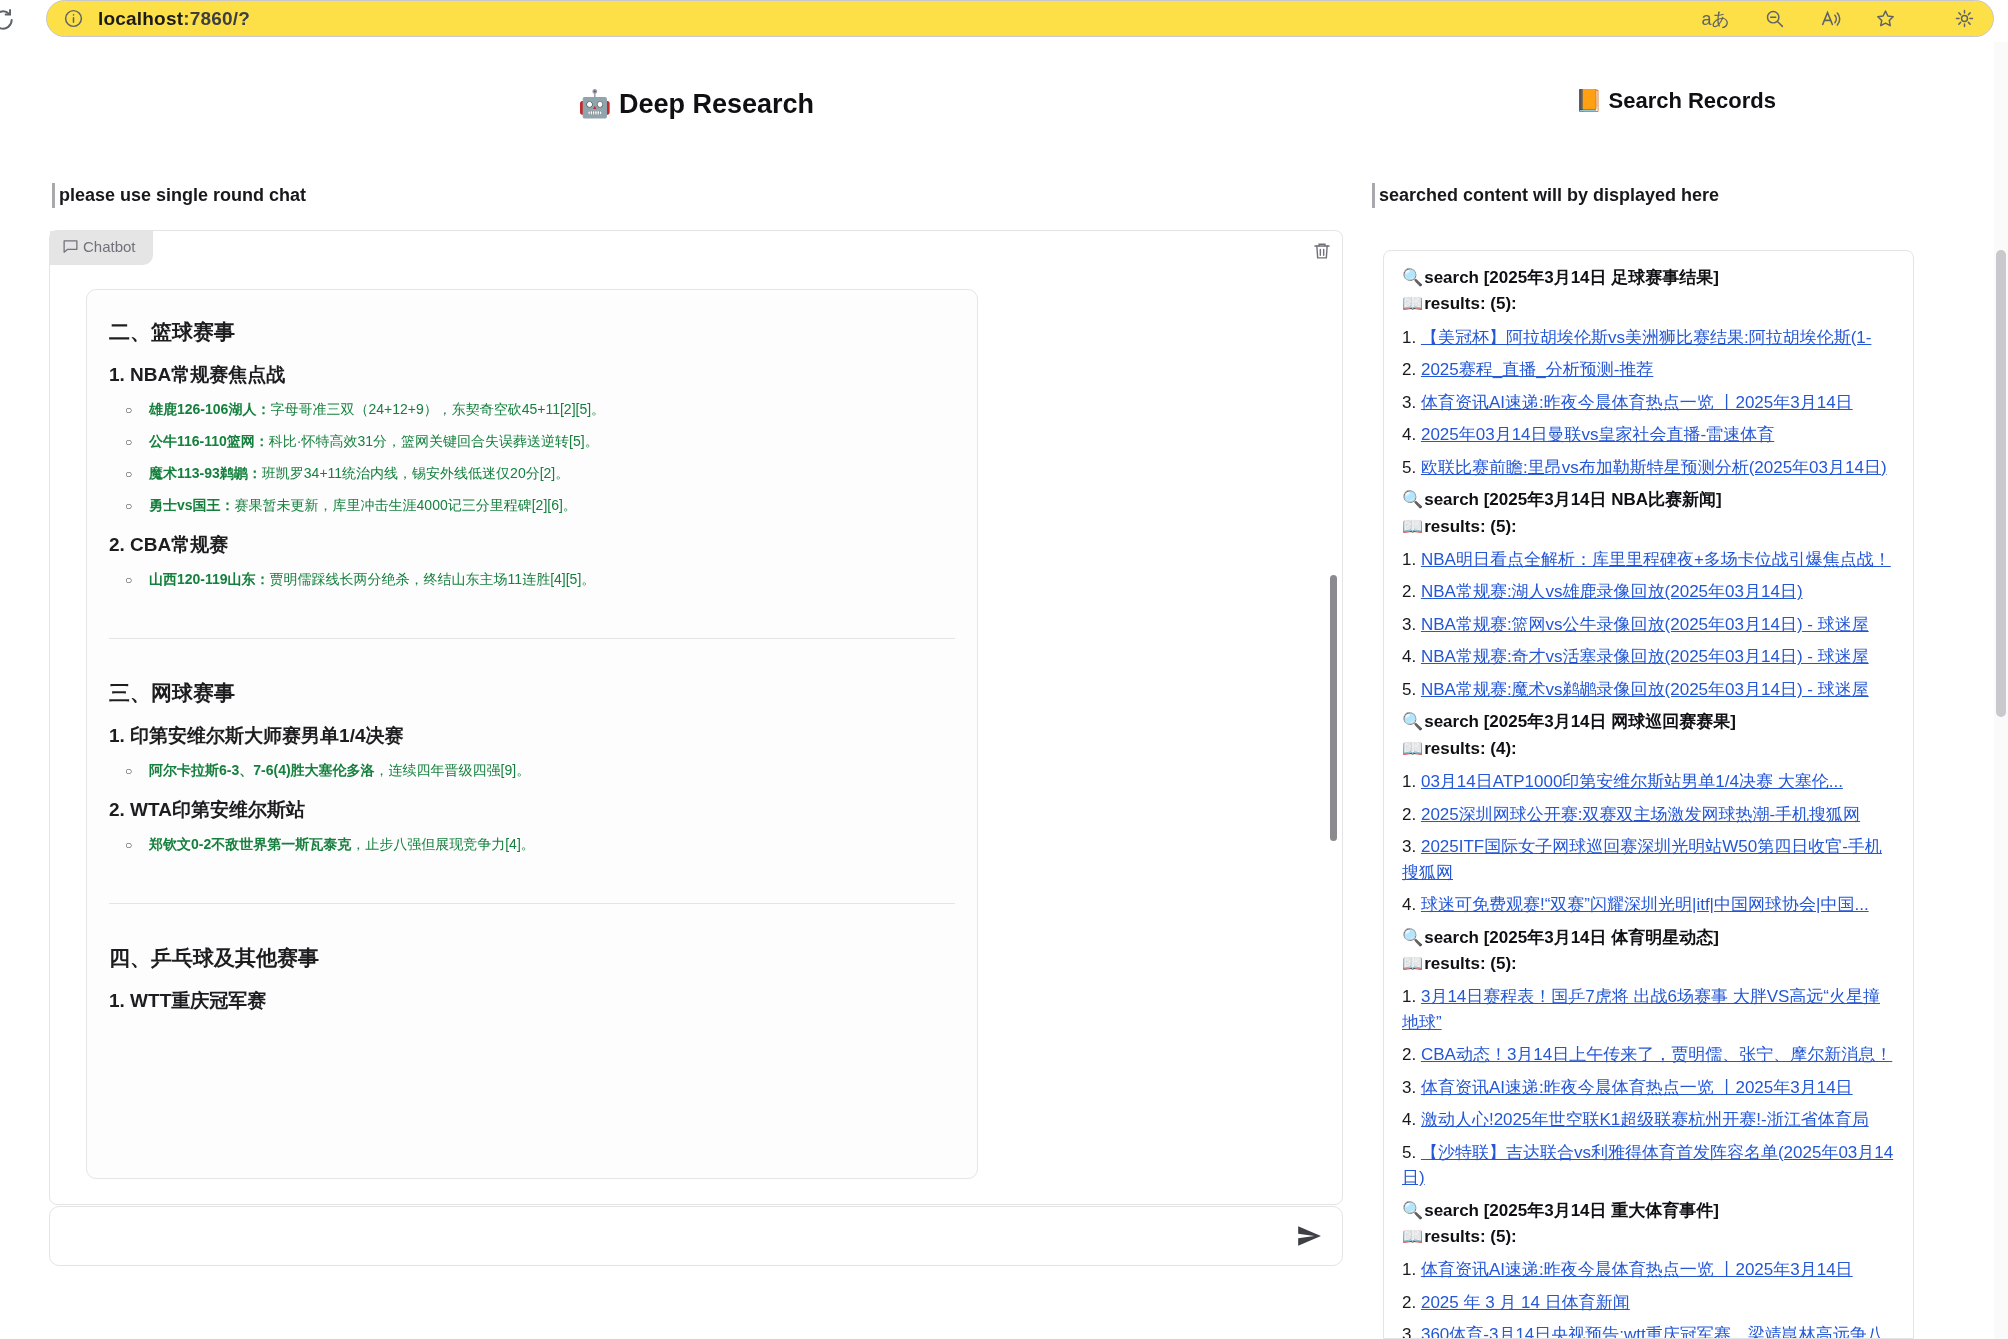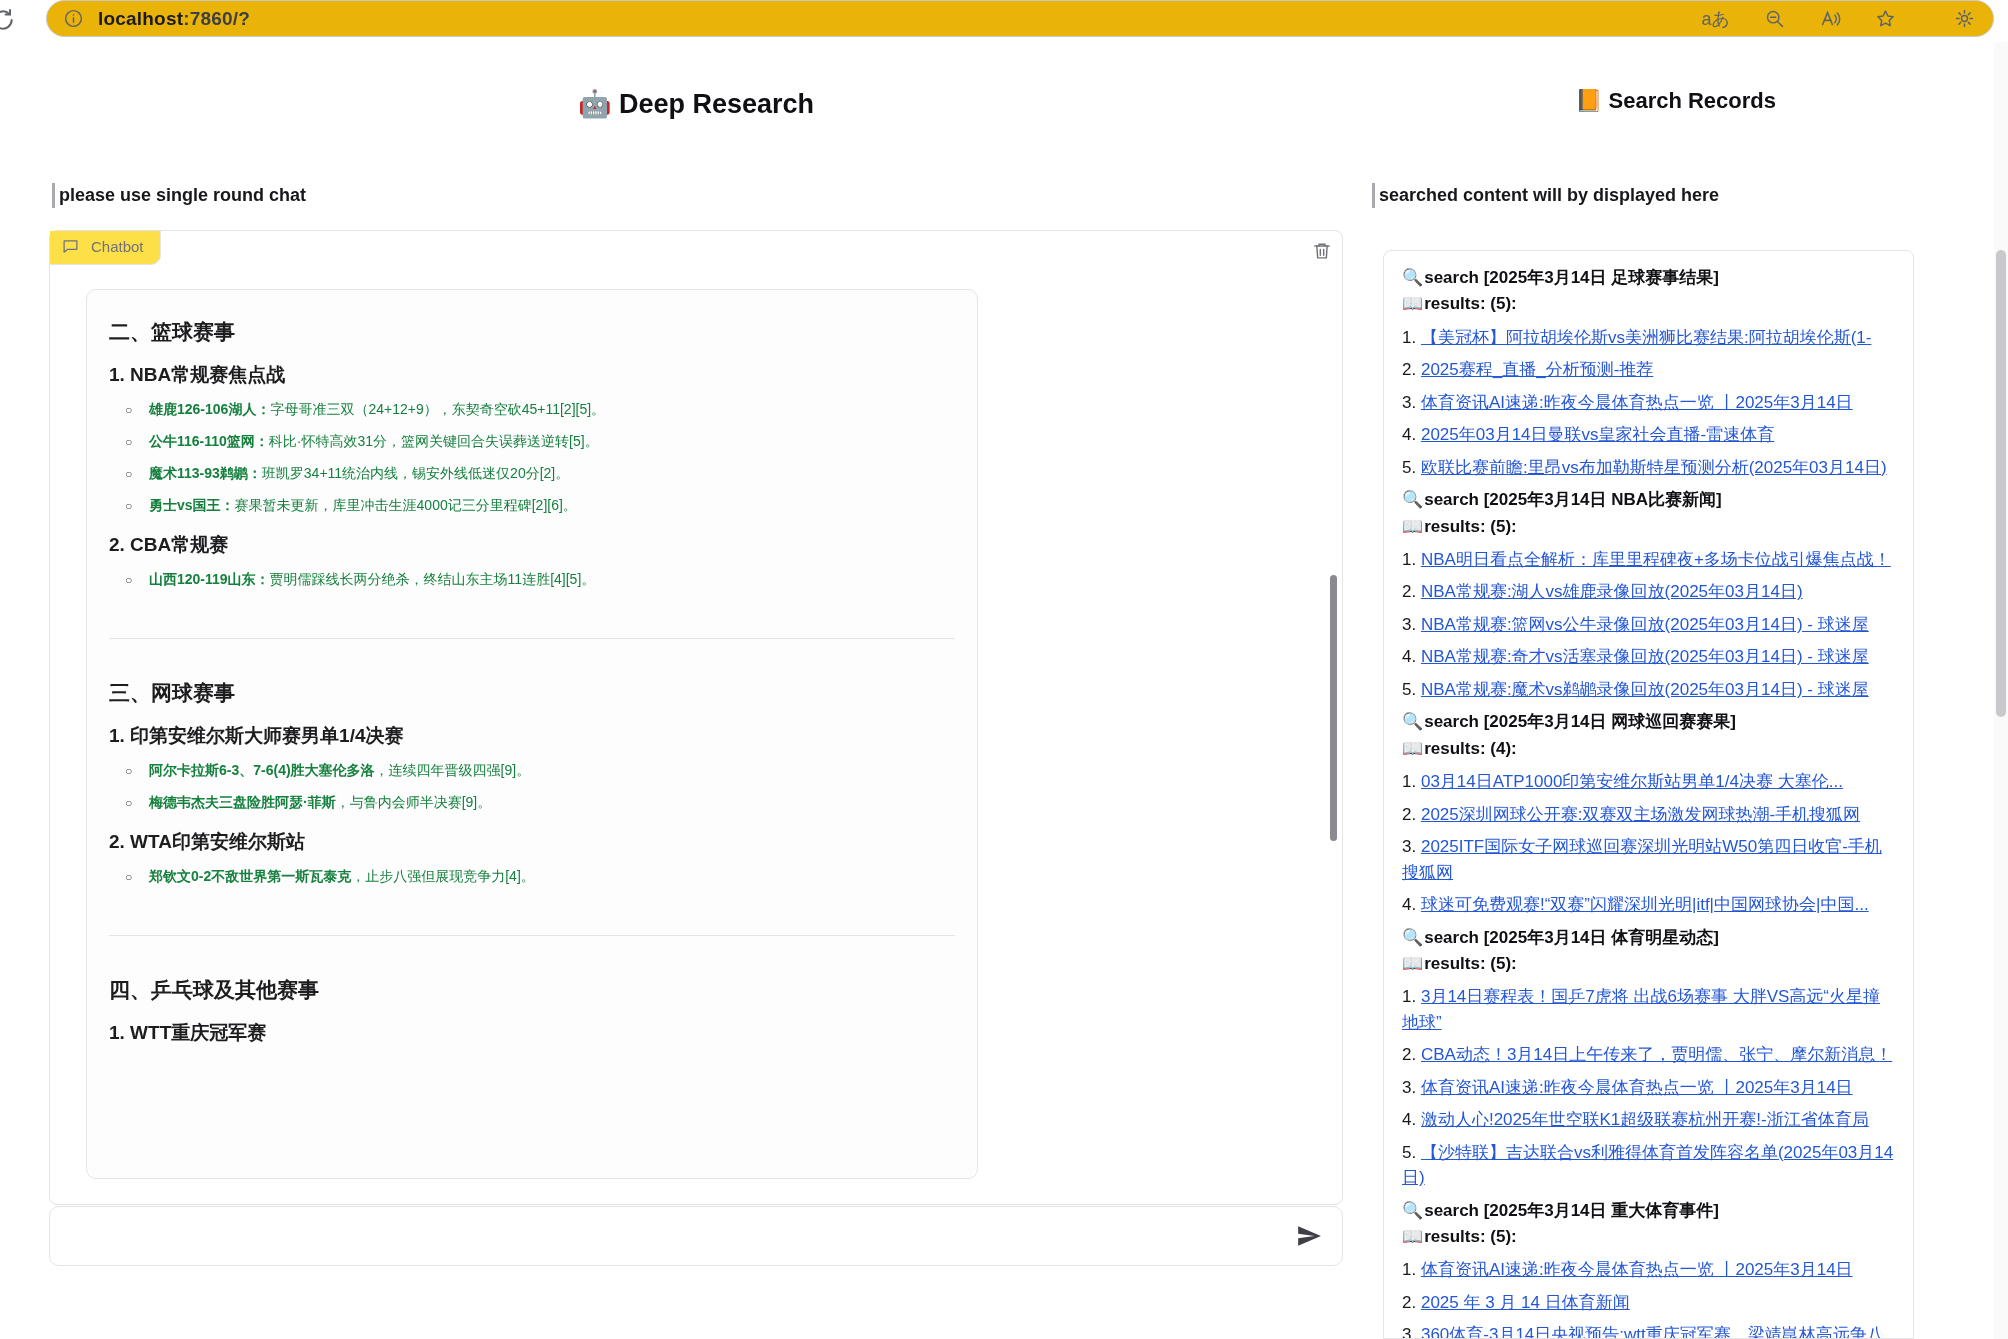--- a/index.html
+++ b/index.html
@@ -5,44 +5,44 @@
   * { margin:0; padding:0; box-sizing:border-box; }
   html,body { background:#ffffff; }
   body { font-family:"Liberation Sans","DejaVu Sans",sans-serif; color:#1b1b1f; }
   .canvas { position:relative; width:2008px; height:1339px; background:#fff; overflow:hidden; }
 
   
   .browser-bar { position:absolute; top:0; left:0; width:2008px; height:42px; background:#fff; }
   .reload-partial { position:absolute; left:-10px; top:7px; }
   .url-pill { position:absolute; left:46px; top:0; width:1948px; height:37px;
               border:1.5px solid #c8c8cc; border-radius:19px; display:flex; align-items:center;
-              padding:0 18px 0 16px; background:#eab308; }
+              padding:0 18px 0 16px; background:#fde047; }
   .url-text { margin-left:14px; font-size:19px; letter-spacing:.2px; }
   .url-text .host { color:#1b1b1b; font-weight:700; }
   .url-text .rest { color:#3c4043; font-weight:700; }
   .bar-icons { margin-left:auto; display:flex; align-items:center; gap:34px; }
   .bar-icons .gap-lg { margin-left:24px; }
   .translate-glyph { font-size:18px; color:#5f6368; line-height:1; }
 
   
   .title-left  { position:absolute; top:88px; left:49px;   width:1294px; text-align:center;
                  font-size:27px; font-weight:700; color:#101014; }
   .title-right { position:absolute; top:88px; left:1383px; width:585px; text-align:center;
                  font-size:22px; font-weight:700; color:#101014; }
   .hint { position:absolute; top:183px; border-left:3px solid #a8a8ad; padding-left:4px;
           font-size:18px; font-weight:700; color:#18181b; line-height:25px; }
   .hint-left  { left:52px; }
   .hint-right { left:1372px; }
 
   
   .chat-panel { position:absolute; left:49px; top:230px; width:1294px; height:975px;
                 border:1px solid #e4e4e7; border-radius:8px; background:#fff; }
-  .chat-chip { position:absolute; top:0; left:0; display:flex; align-items:center; gap:12px;
+  .chat-chip { position:absolute; top:0; left:0; display:flex; align-items:center; gap:4px;
                padding:7px 16px 9px 12px; border-right:1px solid #e4e4e7; border-bottom:1px solid #e4e4e7;
-               border-bottom-right-radius:10px; color:#71717a; font-size:15px; background:#fde047; }
+               border-bottom-right-radius:10px; color:#71717a; font-size:15px; background:#e5e5e5; }
   .trash-btn { position:absolute; top:10px; right:10px; background:none; border:none; cursor:pointer; }
   .bubble { position:absolute; left:36px; top:58px; width:892px; height:890px;
             border:1px solid #e5e5e8; border-radius:10px; background:#fdfdfd;
             padding:22px 22px; overflow:hidden; color:#27272a; }
   .bubble h3 { font-size:21px; font-weight:700; color:#1d1d20; margin:34px 0 10px; }
   .bubble h3:first-child { margin-top:6px; }
   .item-title { font-size:19px; font-weight:700; margin:16px 0 6px; color:#1d1d20; }
   .bubble ul { list-style:none; padding-left:40px; }
   .bubble li { position:relative; font-size:14px; line-height:1.5; margin:11px 0; color:#15803d; }
   .bubble li::before { content:"○"; position:absolute; left:-24px; top:2px; font-size:12px; color:#3f3f46; }
@@ -152,21 +152,20 @@
       <ul>
         <li><span class="lead">山西120-119山东：</span><span>贾明儒踩线长两分绝杀，终结山东主场11连胜[4][5]。</span></li>
       </ul>
 
       <hr>
 
       <h3>三、网球赛事</h3>
       <p class="item-title">1. 印第安维尔斯大师赛男单1/4决赛</p>
       <ul>
         <li><span class="lead">阿尔卡拉斯6-3、7-6(4)胜大塞伦多洛</span><span>，连续四年晋级四强[9]。</span></li>
-        <li><span class="lead">梅德韦杰夫三盘险胜阿瑟·菲斯</span><span>，与鲁内会师半决赛[9]。</span></li>
       </ul>
       <p class="item-title">2. WTA印第安维尔斯站</p>
       <ul>
         <li><span class="lead">郑钦文0-2不敌世界第一斯瓦泰克</span><span>，止步八强但展现竞争力[4]。</span></li>
       </ul>
 
       <hr>
 
       <h3>四、乒乓球及其他赛事</h3>
       <p class="item-title">1. WTT重庆冠军赛</p>

